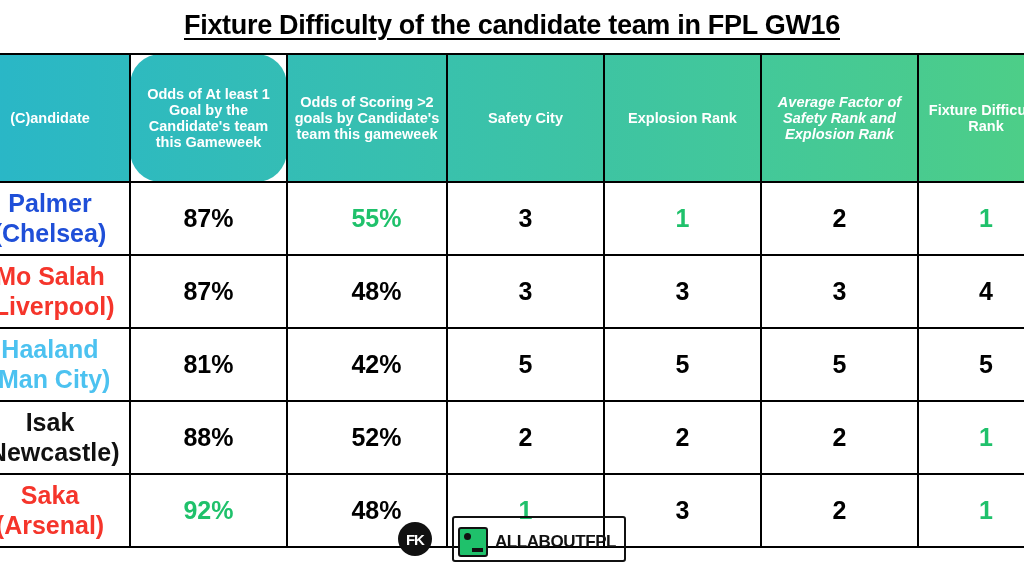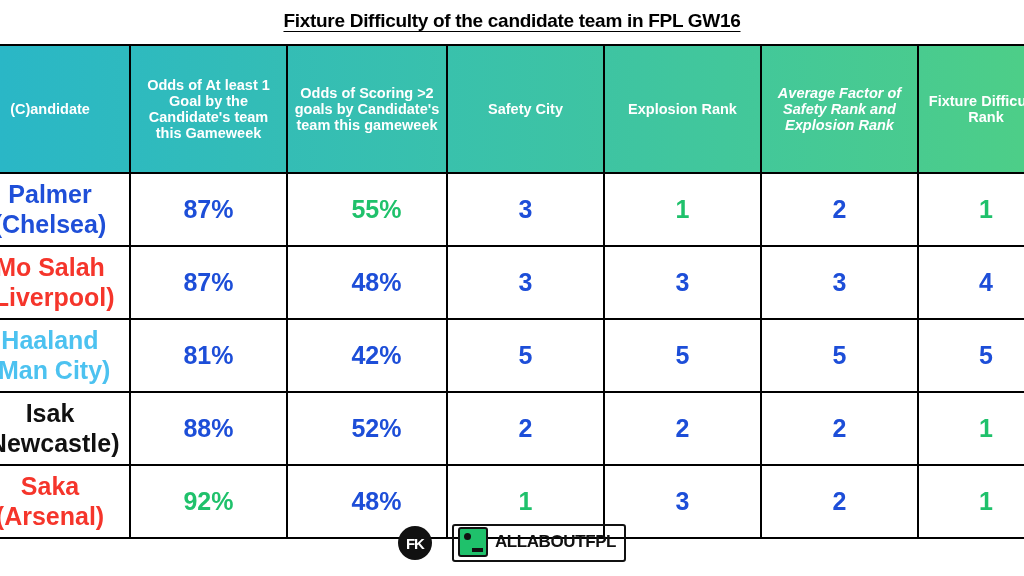--- a/index.html
+++ b/index.html
@@ -18,21 +18,21 @@
     width: 1024px;
     height: 576px;
     box-sizing: border-box;
     background: #ffffff;
     display: flex;
     flex-direction: column;
     align-items: center;
   }
   .title {
     margin-top: 10px;
-    font-size: 19px;
+    font-size: 27px;
     font-weight: bold;
     color: #000000;
     text-decoration: underline;
     text-underline-offset: 4px;
     letter-spacing: -0.3px;
     white-space: nowrap;
   }
   table.fdr {
     margin-top: 12px;
     border-collapse: collapse;
@@ -58,21 +58,21 @@
   .col3 { width: 145px; }
   .col4 { width: 145px; }
   .col5 { width: 145px; }
   .col6 { width: 124px; }
 
   table.fdr tbody td {
     height: 69px;
     background: #ffffff;
     font-size: 25px;
     font-weight: bold;
-    color: #1d4ed8;
+    color: #000000;
   }
   td.player {
     font-size: 19px;
     line-height: 1.18;
     font-weight: bold;
   }
   .footer {
     position: absolute;
     bottom: 14px;
     left: 0;
@@ -93,21 +93,21 @@
     display: flex;
     align-items: center;
     justify-content: center;
     letter-spacing: -1px;
   }
   .aafpl {
     display: flex;
     align-items: center;
     gap: 7px;
     border: 2px solid #111111;
-    padding: 1px 8px 3px 4px;
+    padding: 9px 8px 3px 4px;
     border-radius: 3px;
   }
   .aafpl-mark {
     width: 26px;
     height: 26px;
     background: #1fc16b;
     border: 2px solid #111111;
     border-radius: 3px;
     position: relative;
   }
@@ -137,21 +137,21 @@
 <body>
 
 <div class="page">
 
   <div class="title">Fixture Difficulty of the candidate team in FPL GW16</div>
 
   <table class="fdr">
     <thead>
       <tr>
         <th class="col0" style="background: linear-gradient(to right, rgb(41, 182, 200), rgb(46, 186, 191));">(C)andidate</th>
-        <th class="col1" style="background: linear-gradient(to right, rgb(46, 186, 191), rgb(52, 189, 181));">Odds of At least 1 Goal by the Candidate's team this Gameweek</th>
+        <th class="col1" style="background: linear-gradient(to right, rgb(46, 186, 191), rgb(52, 189, 181)); border-radius: 31px;">Odds of At least 1 Goal by the Candidate's team this Gameweek</th>
         <th class="col2" style="background: linear-gradient(to right, rgb(52, 189, 181), rgb(57, 193, 172));">Odds of Scoring &gt;2 goals by Candidate's team this gameweek</th>
         <th class="col3" style="background: linear-gradient(to right, rgb(57, 193, 172), rgb(62, 196, 162));">Safety City</th>
         <th class="col4" style="background: linear-gradient(to right, rgb(62, 196, 162), rgb(67, 200, 153));">Explosion Rank</th>
         <th class="col5" style="background: linear-gradient(to right, rgb(67, 200, 153), rgb(73, 203, 143)); font-style: italic;">Average Factor of Safety Rank and Explosion Rank</th>
         <th class="col6" style="background: linear-gradient(to right, rgb(73, 203, 143), rgb(78, 207, 134));">Fixture Difficulty Rank</th>
       </tr>
     </thead>
     <tbody>
         <tr>
           <td class="player col0" style="color: rgb(31, 79, 216);">

